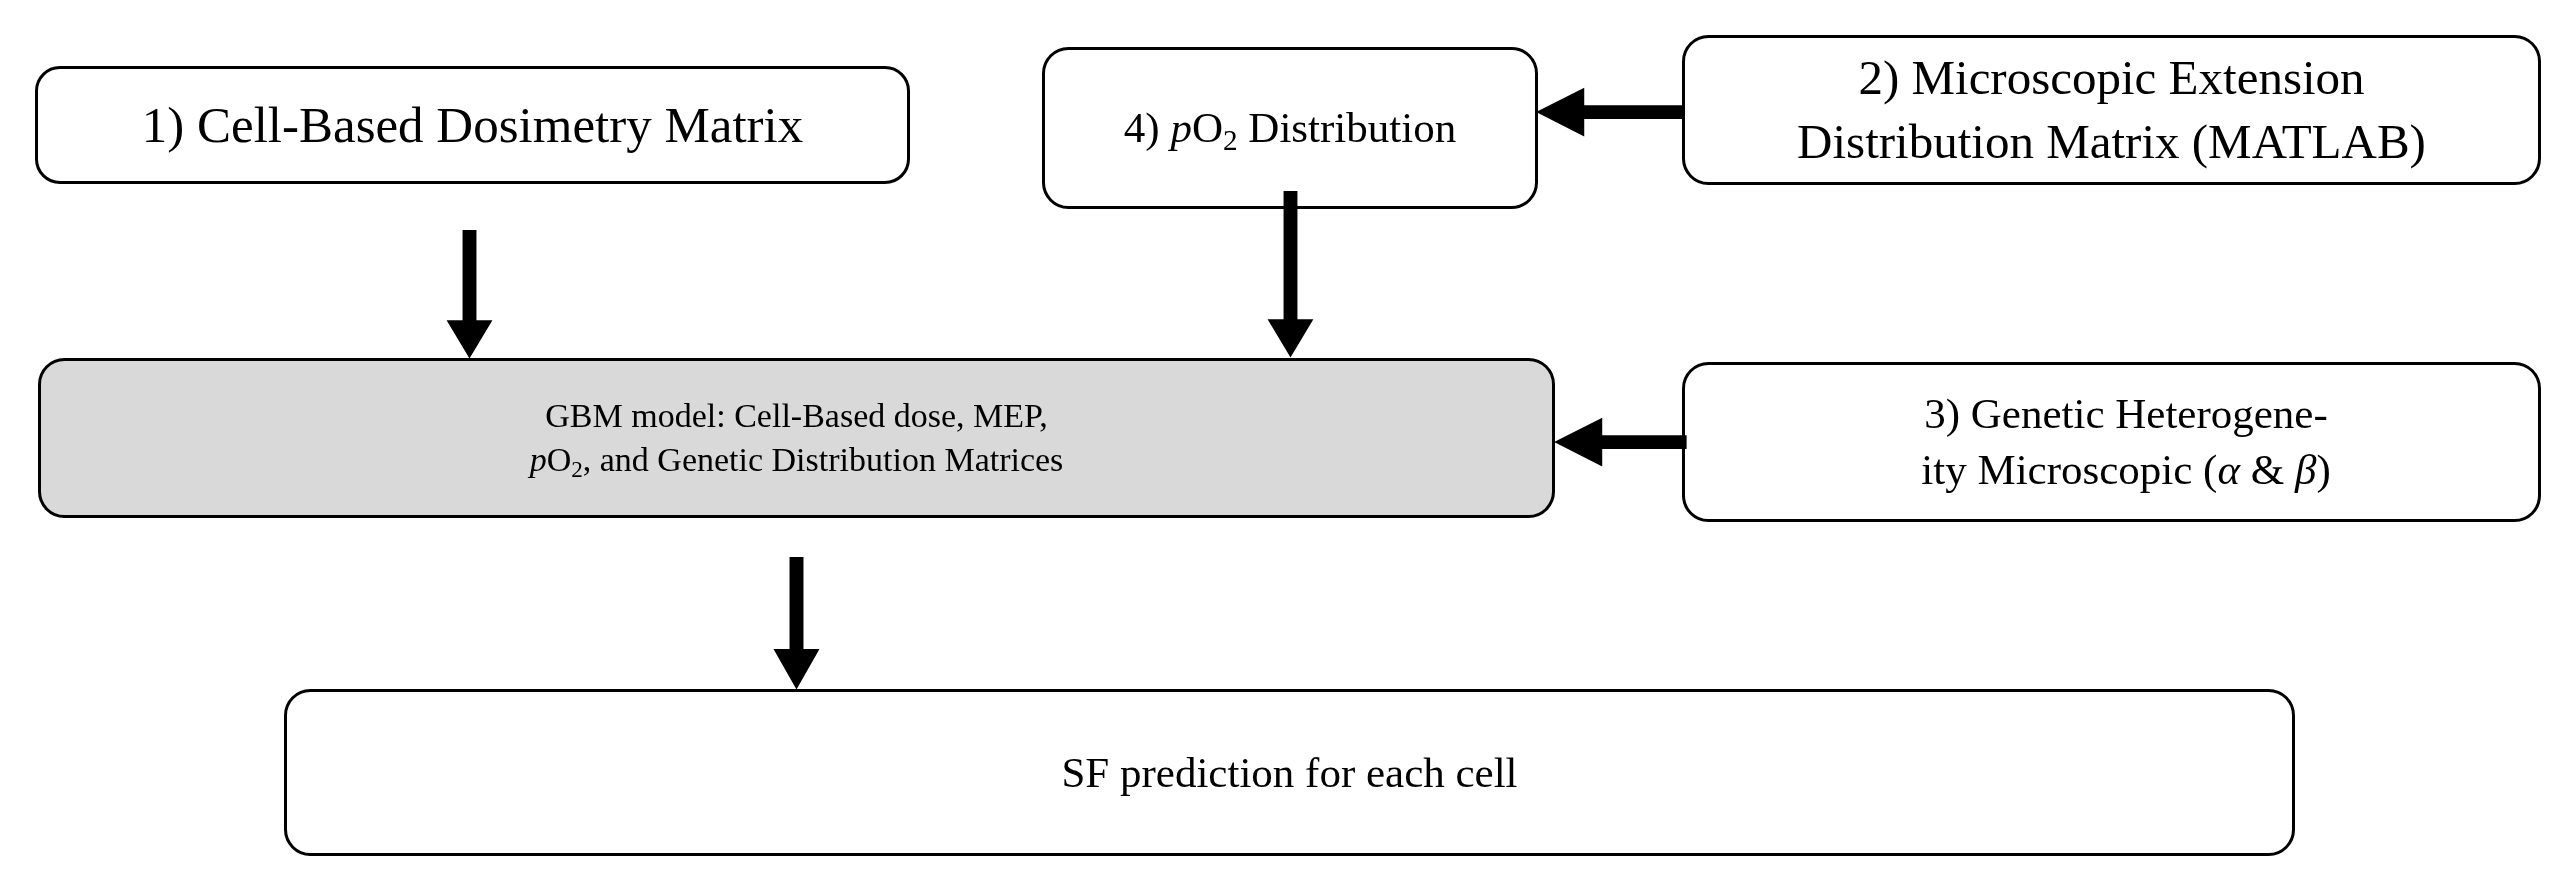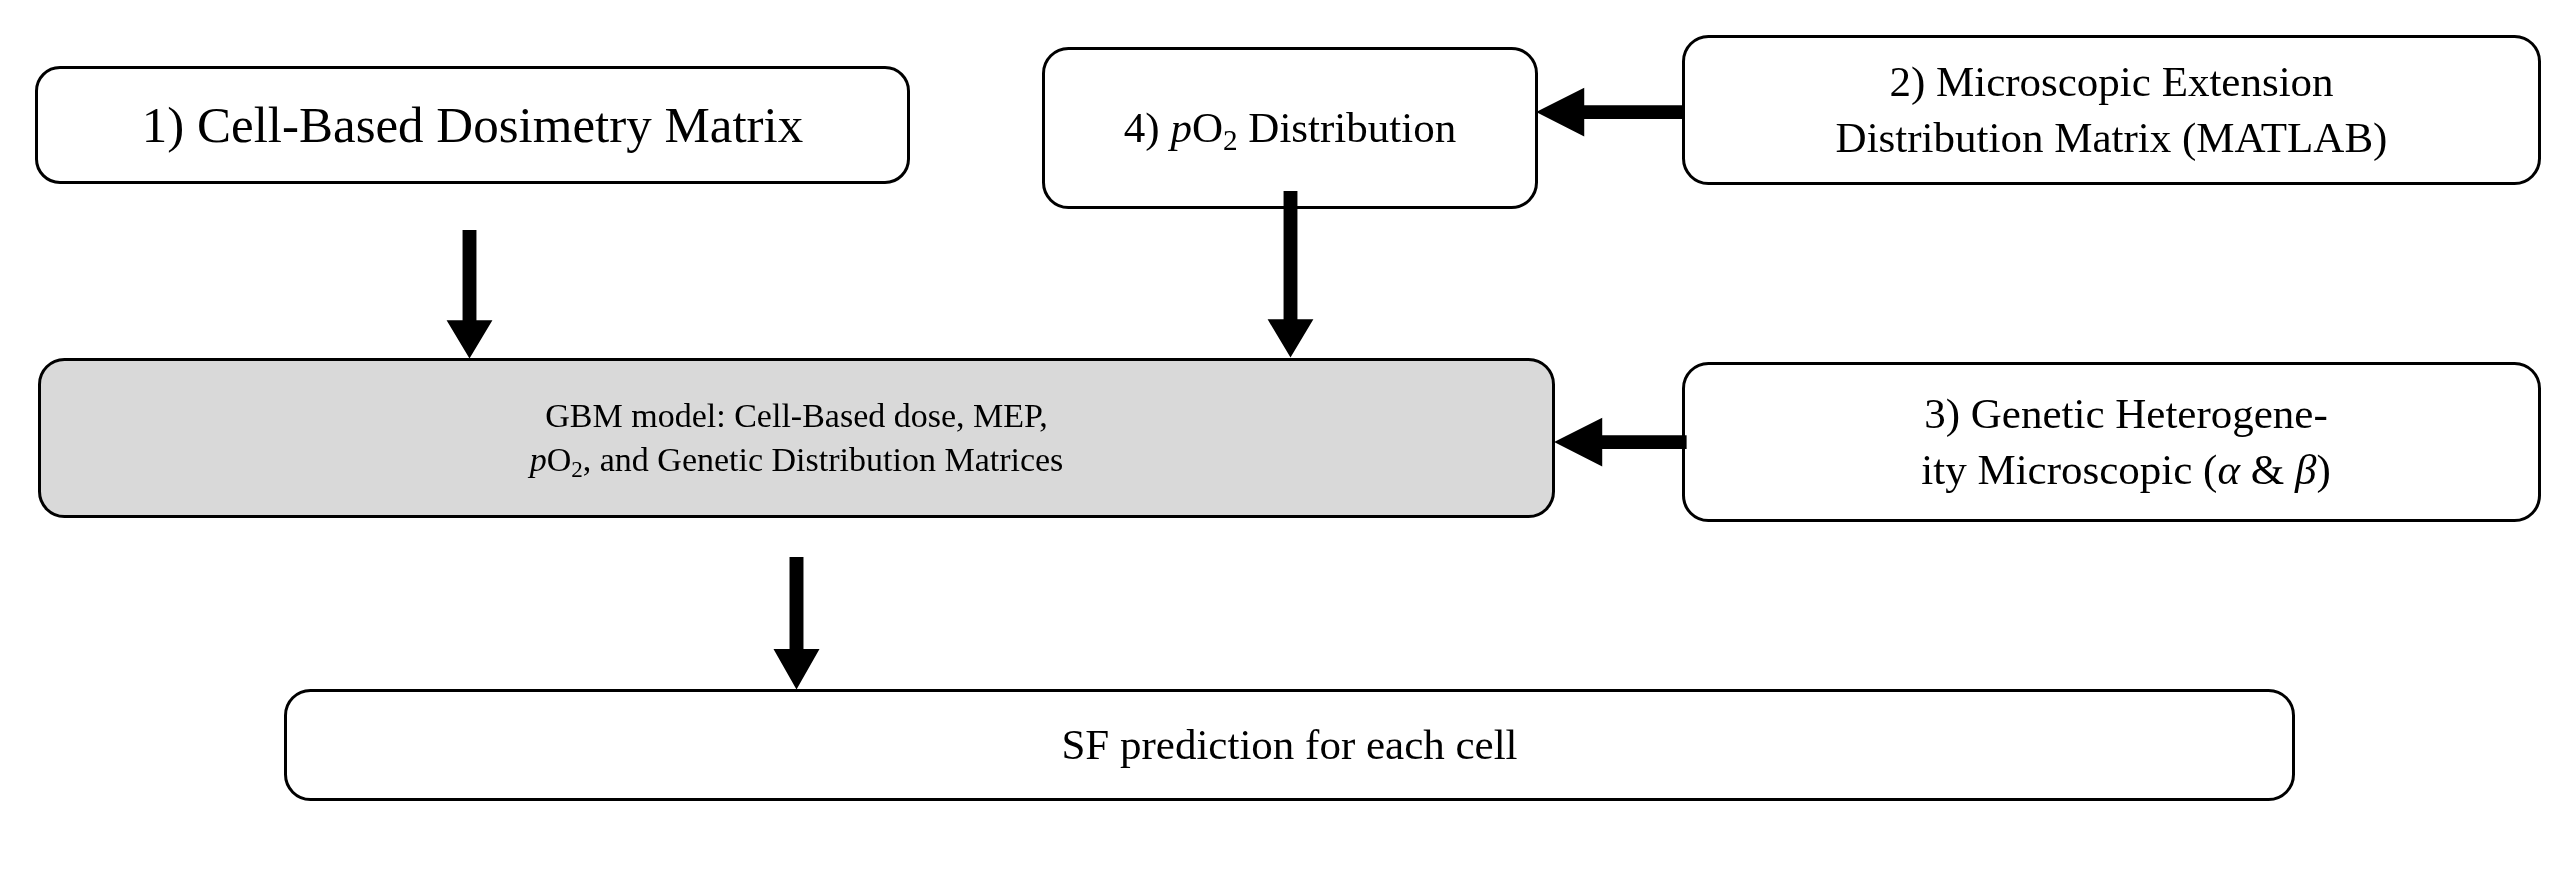--- a/index.html
+++ b/index.html
@@ -29,25 +29,25 @@
     line-height: 1.30;
     padding: 0 18px;
   }
   .node .label {
     display: block;
     width: 100%;
   }
   
   #node-dosimetry { left: 35px;   top: 66px;   width: 875px; height: 118px; font-size: 51px; border-radius: 25px; }
   #node-po2       { left: 1042px; top: 47px;   width: 496px;  height: 162px; font-size: 43px; }
-  #node-mep       { left: 1682px; top: 35px;   width: 859px; height: 150px; font-size: 43px; }
+  #node-mep       { left: 1682px; top: 35px;   width: 859px; height: 150px; font-size: 49px; }
   #node-gbm       { left: 38px;   top: 358px;  width: 1517px; height: 160px; font-size: 34px;
                     background: #d9d9d9; }
   #node-genetic   { left: 1682px; top: 362px;  width: 859px; height: 160px; font-size: 43px; padding-left: 47px; }
-  #node-sf        { left: 284px;  top: 689px;  width: 2011px; height: 112px; font-size: 43px; }
+  #node-sf        { left: 284px;  top: 689px;  width: 2011px; height: 167px; font-size: 43px; }
 
   .ital { font-style: italic; }
   sub { font-size: 0.68em; vertical-align: -0.28em; line-height: 0; }
 
   
   .arrow { position: absolute; }
   .arrow svg { display: block; overflow: visible; }
 </style>
 </head>
 <body>

